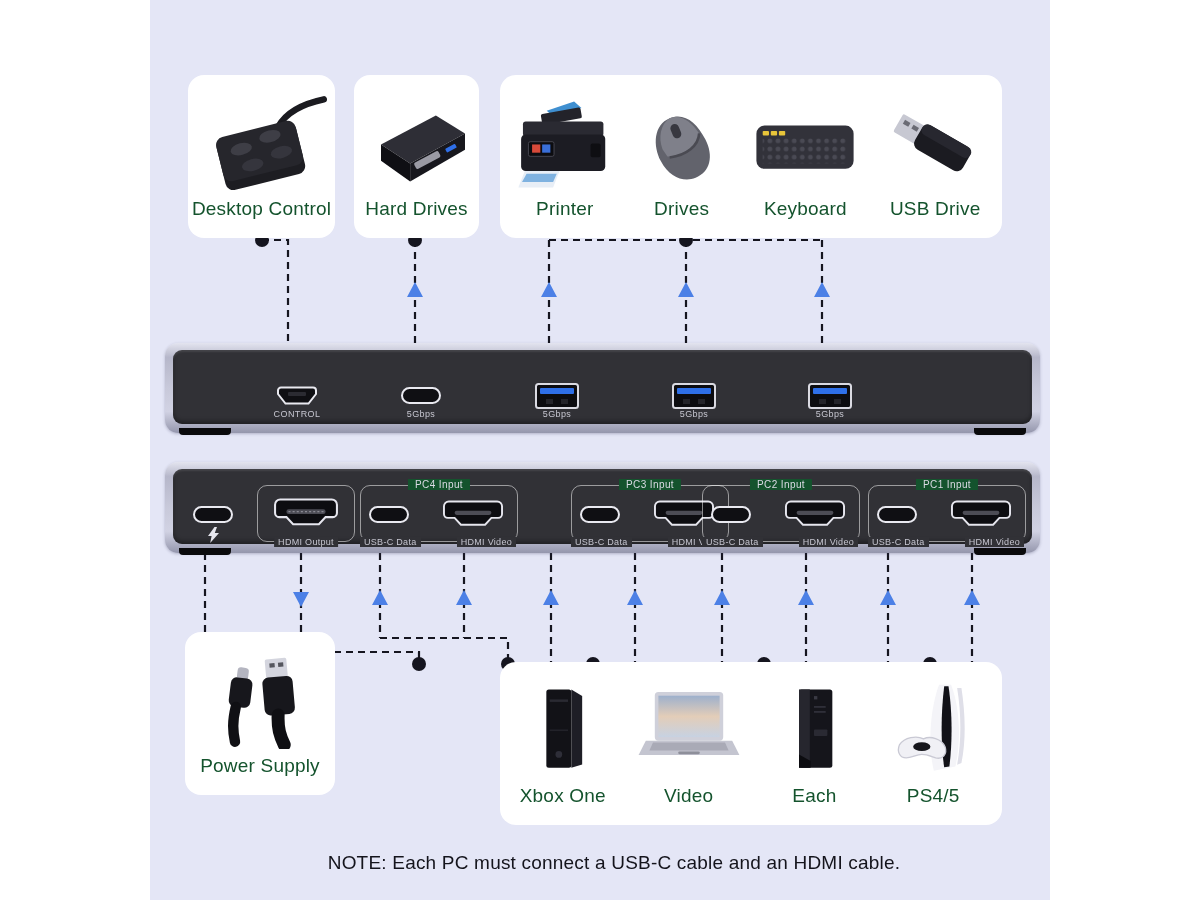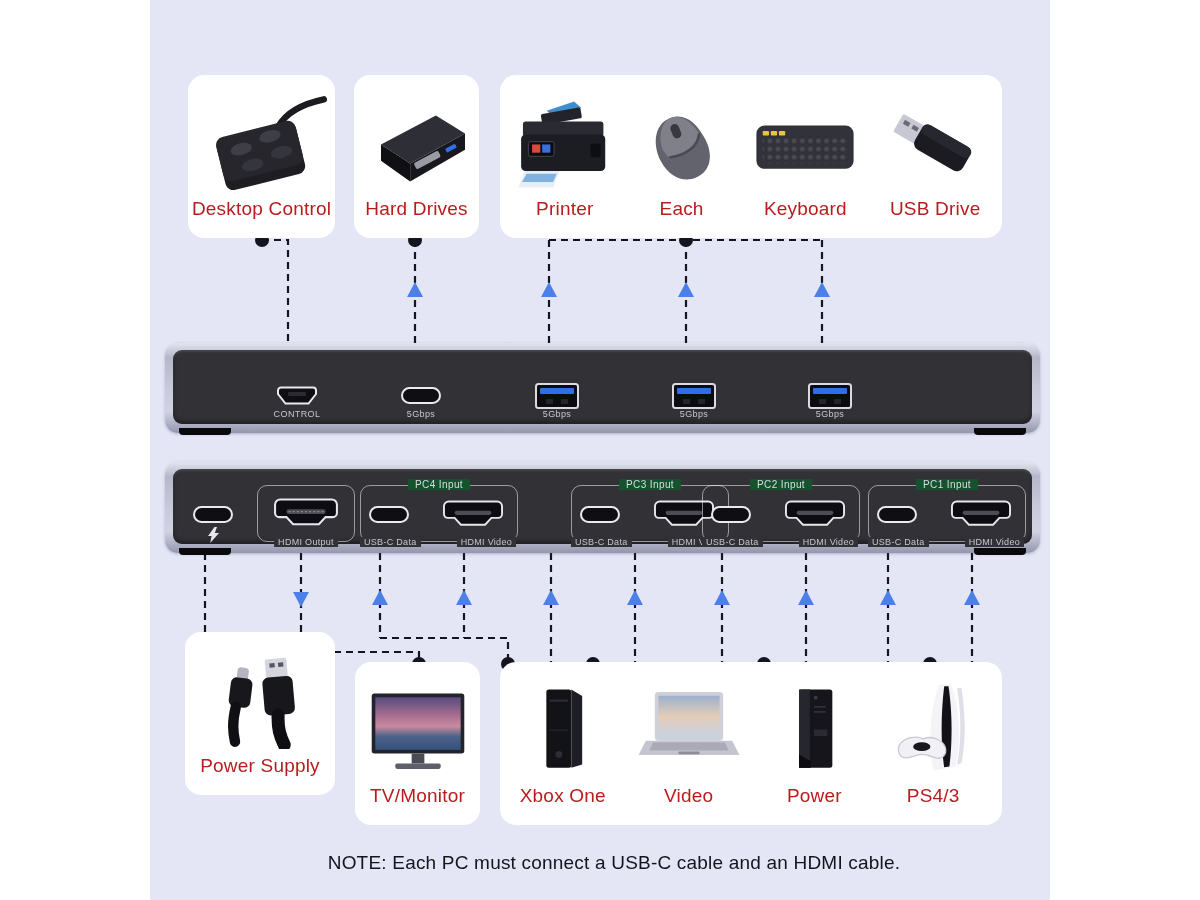--- a/index.html
+++ b/index.html
@@ -8,21 +8,21 @@
   .canvas-bg { position:absolute; left:150px; top:0; width:900px; height:900px; background:#e4e6f6; }
 
   .connectors { position:absolute; left:0; top:0; width:1200px; height:900px; pointer-events:none; }
   .dash { fill:none; stroke:#15151f; stroke-width:2.2; stroke-dasharray:7 5; }
   .dot  { fill:#15151f; }
   .arrow{ fill:#4c80e6; }
 
   .card { position:absolute; background:#ffffff; border-radius:16px;
           display:flex; flex-direction:column; align-items:center; justify-content:flex-end;
           padding-bottom:18px; }
-  .card-label { font-size:19px; font-weight:500; color:#b91c1c; letter-spacing:.2px; white-space:nowrap; }
+  .card-label { font-size:19px; font-weight:500; color:#14532d; letter-spacing:.2px; white-space:nowrap; }
   .multi { flex-direction:row; align-items:flex-end; justify-content:space-evenly; }
   .item { display:flex; flex-direction:column; align-items:center; }
   .devimg { display:block; margin-bottom:6px; }
 
   .panel { position:absolute; left:165px; width:875px; border-radius:13px;
            background:linear-gradient(180deg,#e3e4ef 0%,#b6b7ca 16%,#c8c9da 50%,#d1d2e3 76%,#9496ac 100%);
            box-shadow:0 1px 3px rgba(60,60,95,.30); }
   #panel-front { top:343px; height:90px; }
   #panel-back  { top:462px; height:91px; }
   .panel-face { position:absolute; left:8px; right:8px; top:7px; bottom:9px; background:#313136; border-radius:9px;
@@ -136,21 +136,21 @@
     </div>
     <div class="item">
       <svg class="devimg" width="104" height="96" viewBox="0 0 120 105">
         <g transform="rotate(-22 60 58)">
           <path d="M60 20 C40 20 30 42 32 62 C34 84 48 95 62 95 C80 95 91 80 89 58 C87 36 78 20 60 20 Z" fill="#62636c"></path>
           <path d="M60 20 C48 22 39 36 39 50 L41 60 C60 67 80 60 85 49 C82 34 74 20 60 20 Z" fill="#7f808a"></path>
           <rect x="56" y="28" width="10" height="17" rx="5" fill="#383840"></rect>
           <path d="M85 49 C79 62 62 67 43 62" stroke="#4a4a52" stroke-width="3" fill="none"></path>
         </g>
       </svg>
-      <div class="card-label">Each</div>
+      <div class="card-label">Drives</div>
     </div>
     <div class="item">
       <svg class="devimg" width="126" height="96" viewBox="0 0 140 105">
         <defs>
           <pattern id="keys" width="9" height="9" patternUnits="userSpaceOnUse">
             <circle cx="4" cy="4" r="2.6" fill="#4a4a54"></circle>
           </pattern>
         </defs>
         <rect x="16" y="32" width="108" height="48" rx="9" fill="#32323a"></rect>
         <rect x="23" y="38" width="7" height="5" rx="1" fill="#e8c53a"></rect>
@@ -288,38 +288,20 @@
         <rect x="84" y="12" width="25" height="23" rx="2" fill="#d4d5de"></rect>
         <rect x="89" y="17" width="6" height="5" fill="#55565e"></rect>
         <rect x="99" y="17" width="6" height="5" fill="#55565e"></rect>
         <rect x="79" y="33" width="35" height="44" rx="7" fill="#17171c"></rect>
         <path d="M94 77 C92 93 94 101 98 112" stroke="#0f0f13" stroke-width="15" fill="none" stroke-linecap="round"></path>
       </g>
     </svg>
     <div class="card-label">Power Supply</div>
   </div>
 
-  <div class="card" style="left:355px; top:662px; width:125px; height:163px;">
-    <svg class="devimg" width="118" height="100" viewBox="0 0 130 110">
-      <defs>
-        <linearGradient id="scr" x1="0" y1="0" x2="0" y2="1">
-          <stop offset="0" stop-color="#584a7e"></stop>
-            <stop offset="0.35" stop-color="#a86e90"></stop>
-          <stop offset="0.55" stop-color="#c98ba0"></stop>
-            <stop offset="0.75" stop-color="#4a6288"></stop>
-          <stop offset="1" stop-color="#35507a"></stop>
-        </linearGradient>
-      </defs>
-      <rect x="14" y="16" width="102" height="66" rx="3" fill="#23232b"></rect>
-      <rect x="18" y="20" width="94" height="58" fill="url(#scr)"></rect>
-      <rect x="58" y="82" width="14" height="11" fill="#4a4b55"></rect>
-      <rect x="40" y="93" width="50" height="6" rx="2" fill="#5e5f6a"></rect>
-    </svg>
-    <div class="card-label">TV/Monitor</div>
-  </div>
 
   <div class="card multi" style="left:500px; top:662px; width:502px; height:163px;">
     <div class="item">
       <svg class="devimg" width="100" height="100" viewBox="0 0 120 115">
         <rect x="40" y="10" width="30" height="94" rx="3" fill="#121217"></rect>
         <polygon points="70,10 83,18 83,100 70,104" fill="#1e1e26"></polygon>
         <rect x="44" y="22" width="22" height="3" fill="#2a2a32"></rect>
         <rect x="44" y="58" width="22" height="2" fill="#222229"></rect>
         <circle cx="55" cy="88" r="4" fill="#2e2e38"></circle>
       </svg>
@@ -345,28 +327,28 @@
     <div class="item">
       <svg class="devimg" width="100" height="100" viewBox="0 0 120 115">
         <rect x="42" y="10" width="40" height="94" rx="3" fill="#15151b"></rect>
         <rect x="42" y="10" width="13" height="94" fill="#26262e"></rect>
         <rect x="60" y="18" width="4" height="4" fill="#3a3a44"></rect>
         <rect x="60" y="30" width="14" height="2" fill="#32323c"></rect>
         <rect x="60" y="36" width="14" height="2" fill="#32323c"></rect>
         <rect x="60" y="58" width="16" height="8" rx="1" fill="#2a2a33"></rect>
         <polygon points="42,88 56,96 56,104 42,104" fill="#0c0c10"></polygon>
       </svg>
-      <div class="card-label">Power</div>
+      <div class="card-label">Each</div>
     </div>
     <div class="item">
       <svg class="devimg" width="112" height="100" viewBox="0 0 130 115">
         <path d="M72 6 C61 36 59 78 66 106 L91 101 C98 70 96 32 86 6 Z" fill="#f4f4f8"></path>
         <path d="M78 8 C74 40 74 76 78 102 L84 101 C88 70 87 34 83 8 Z" fill="#121218"></path>
         <path d="M93 10 C98 40 98 72 93 99 L98 97 C104 68 102 36 98 10 Z" fill="#dfdfe8"></path>
         <path d="M26 76 C32 67 46 65 54 69 C62 65 75 69 79 78 C82 87 76 93 68 91 C62 89 58 87 52 87 C46 87 40 91 34 91 C26 91 23 83 26 76 Z" fill="#f0f0f5" stroke="#c9c9d4" stroke-width="1.5"></path>
         <ellipse cx="52" cy="78" rx="10" ry="5" fill="#16161c"></ellipse>
       </svg>
-      <div class="card-label">PS4/3</div>
+      <div class="card-label">PS4/5</div>
     </div>
   </div>
 
   <div class="note">NOTE: Each PC must connect a USB-C cable and an HDMI cable.</div>
 </div>
 
 </body></html>

